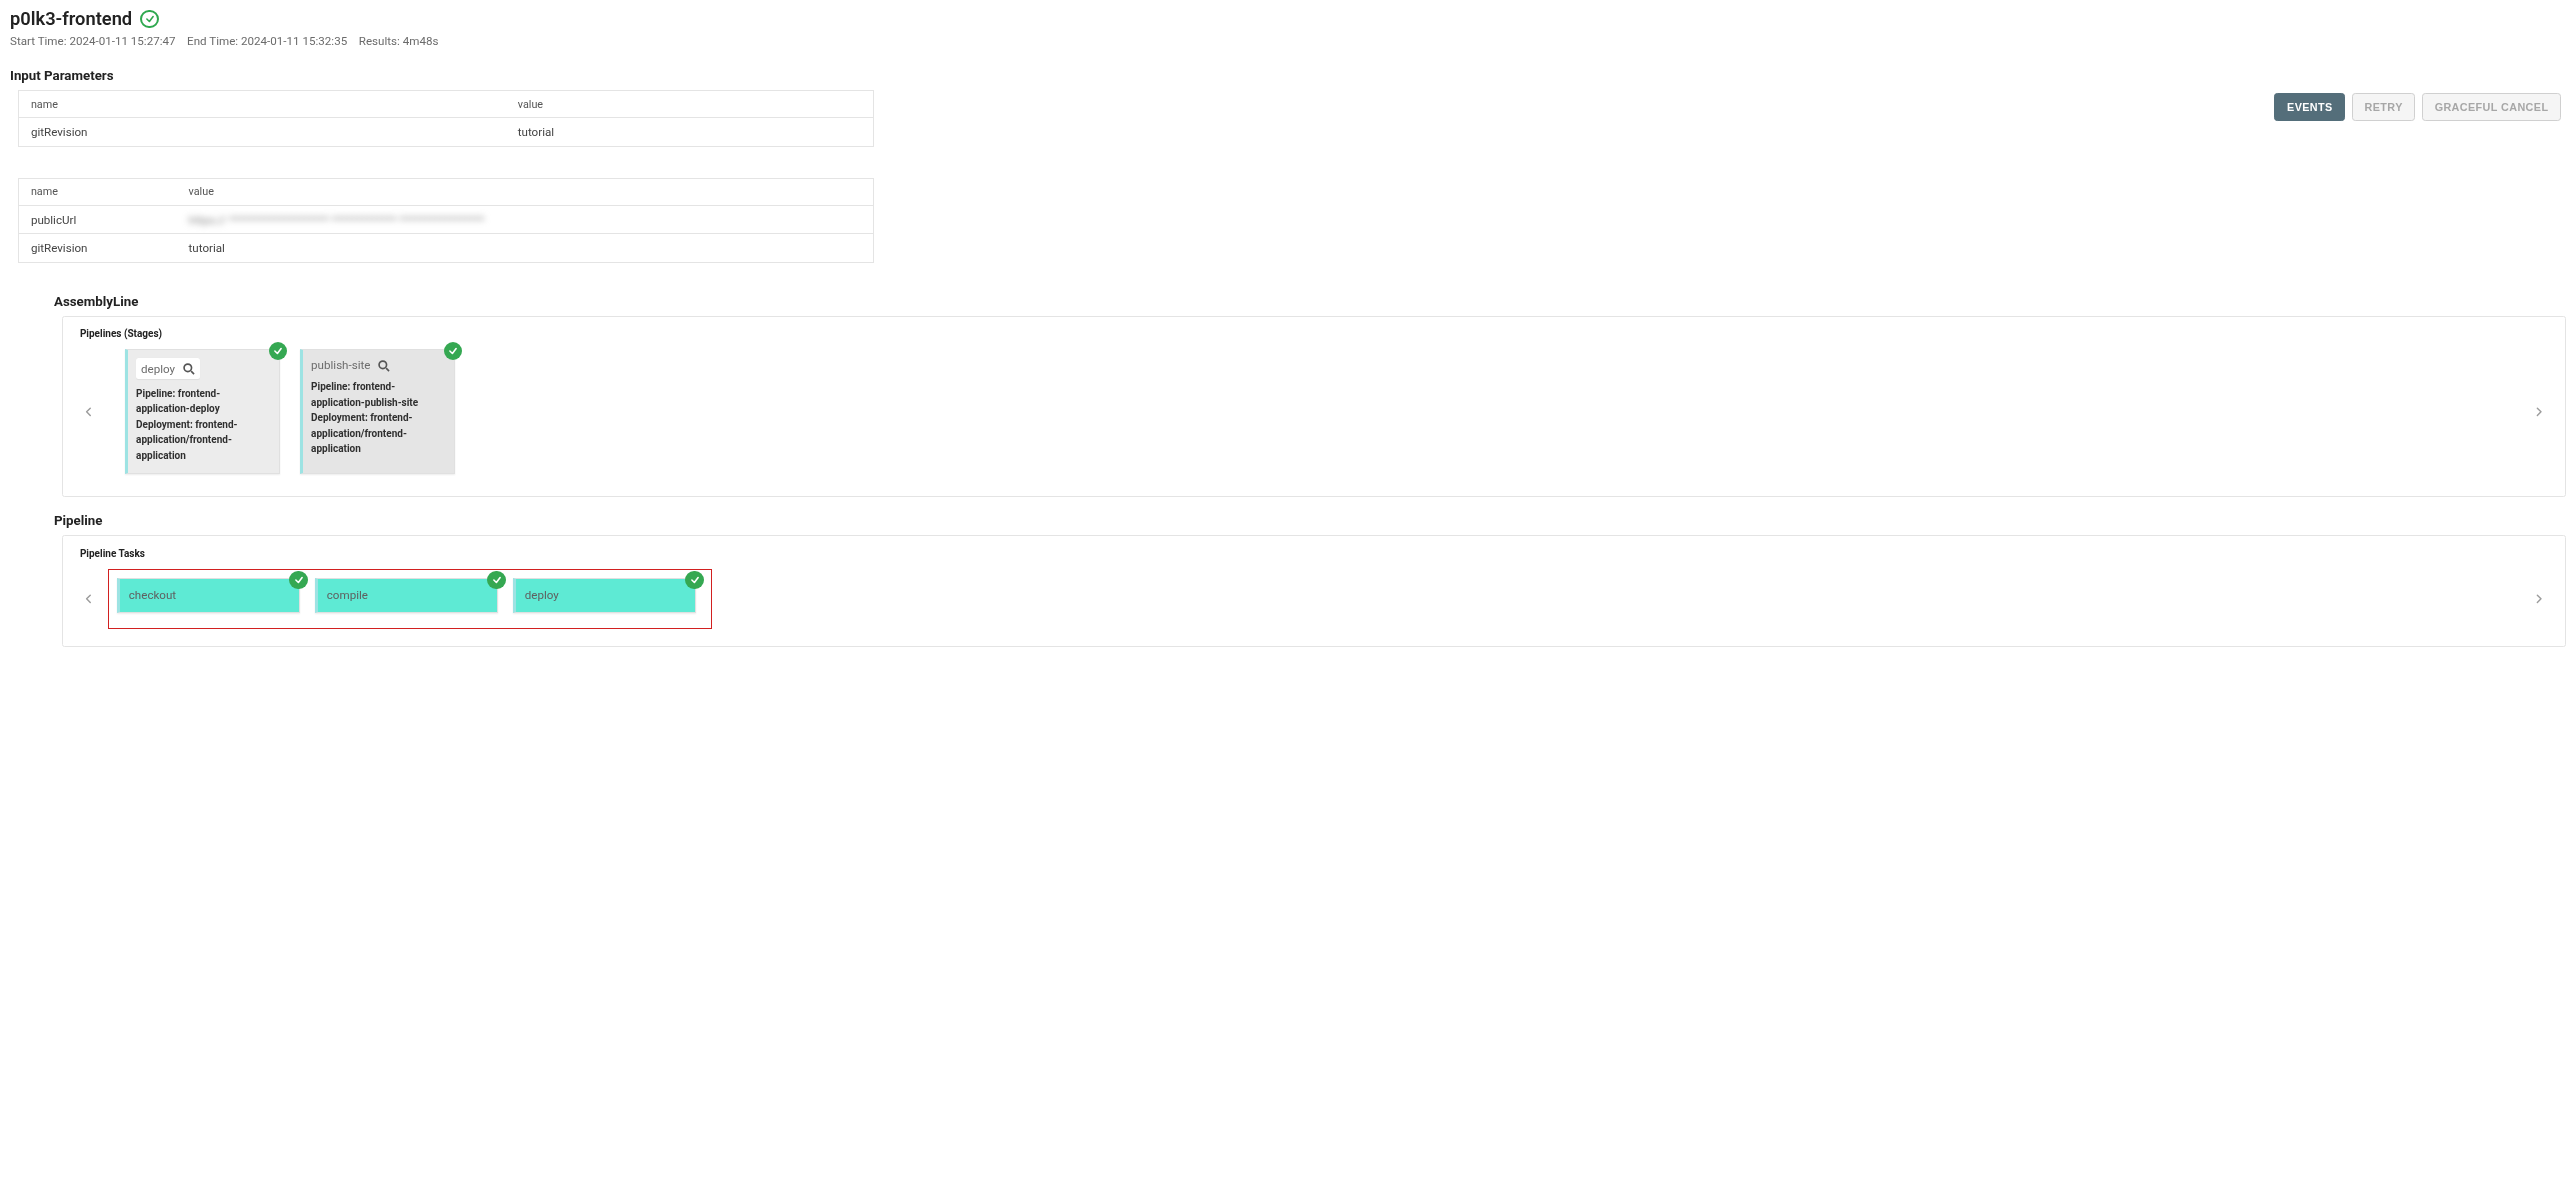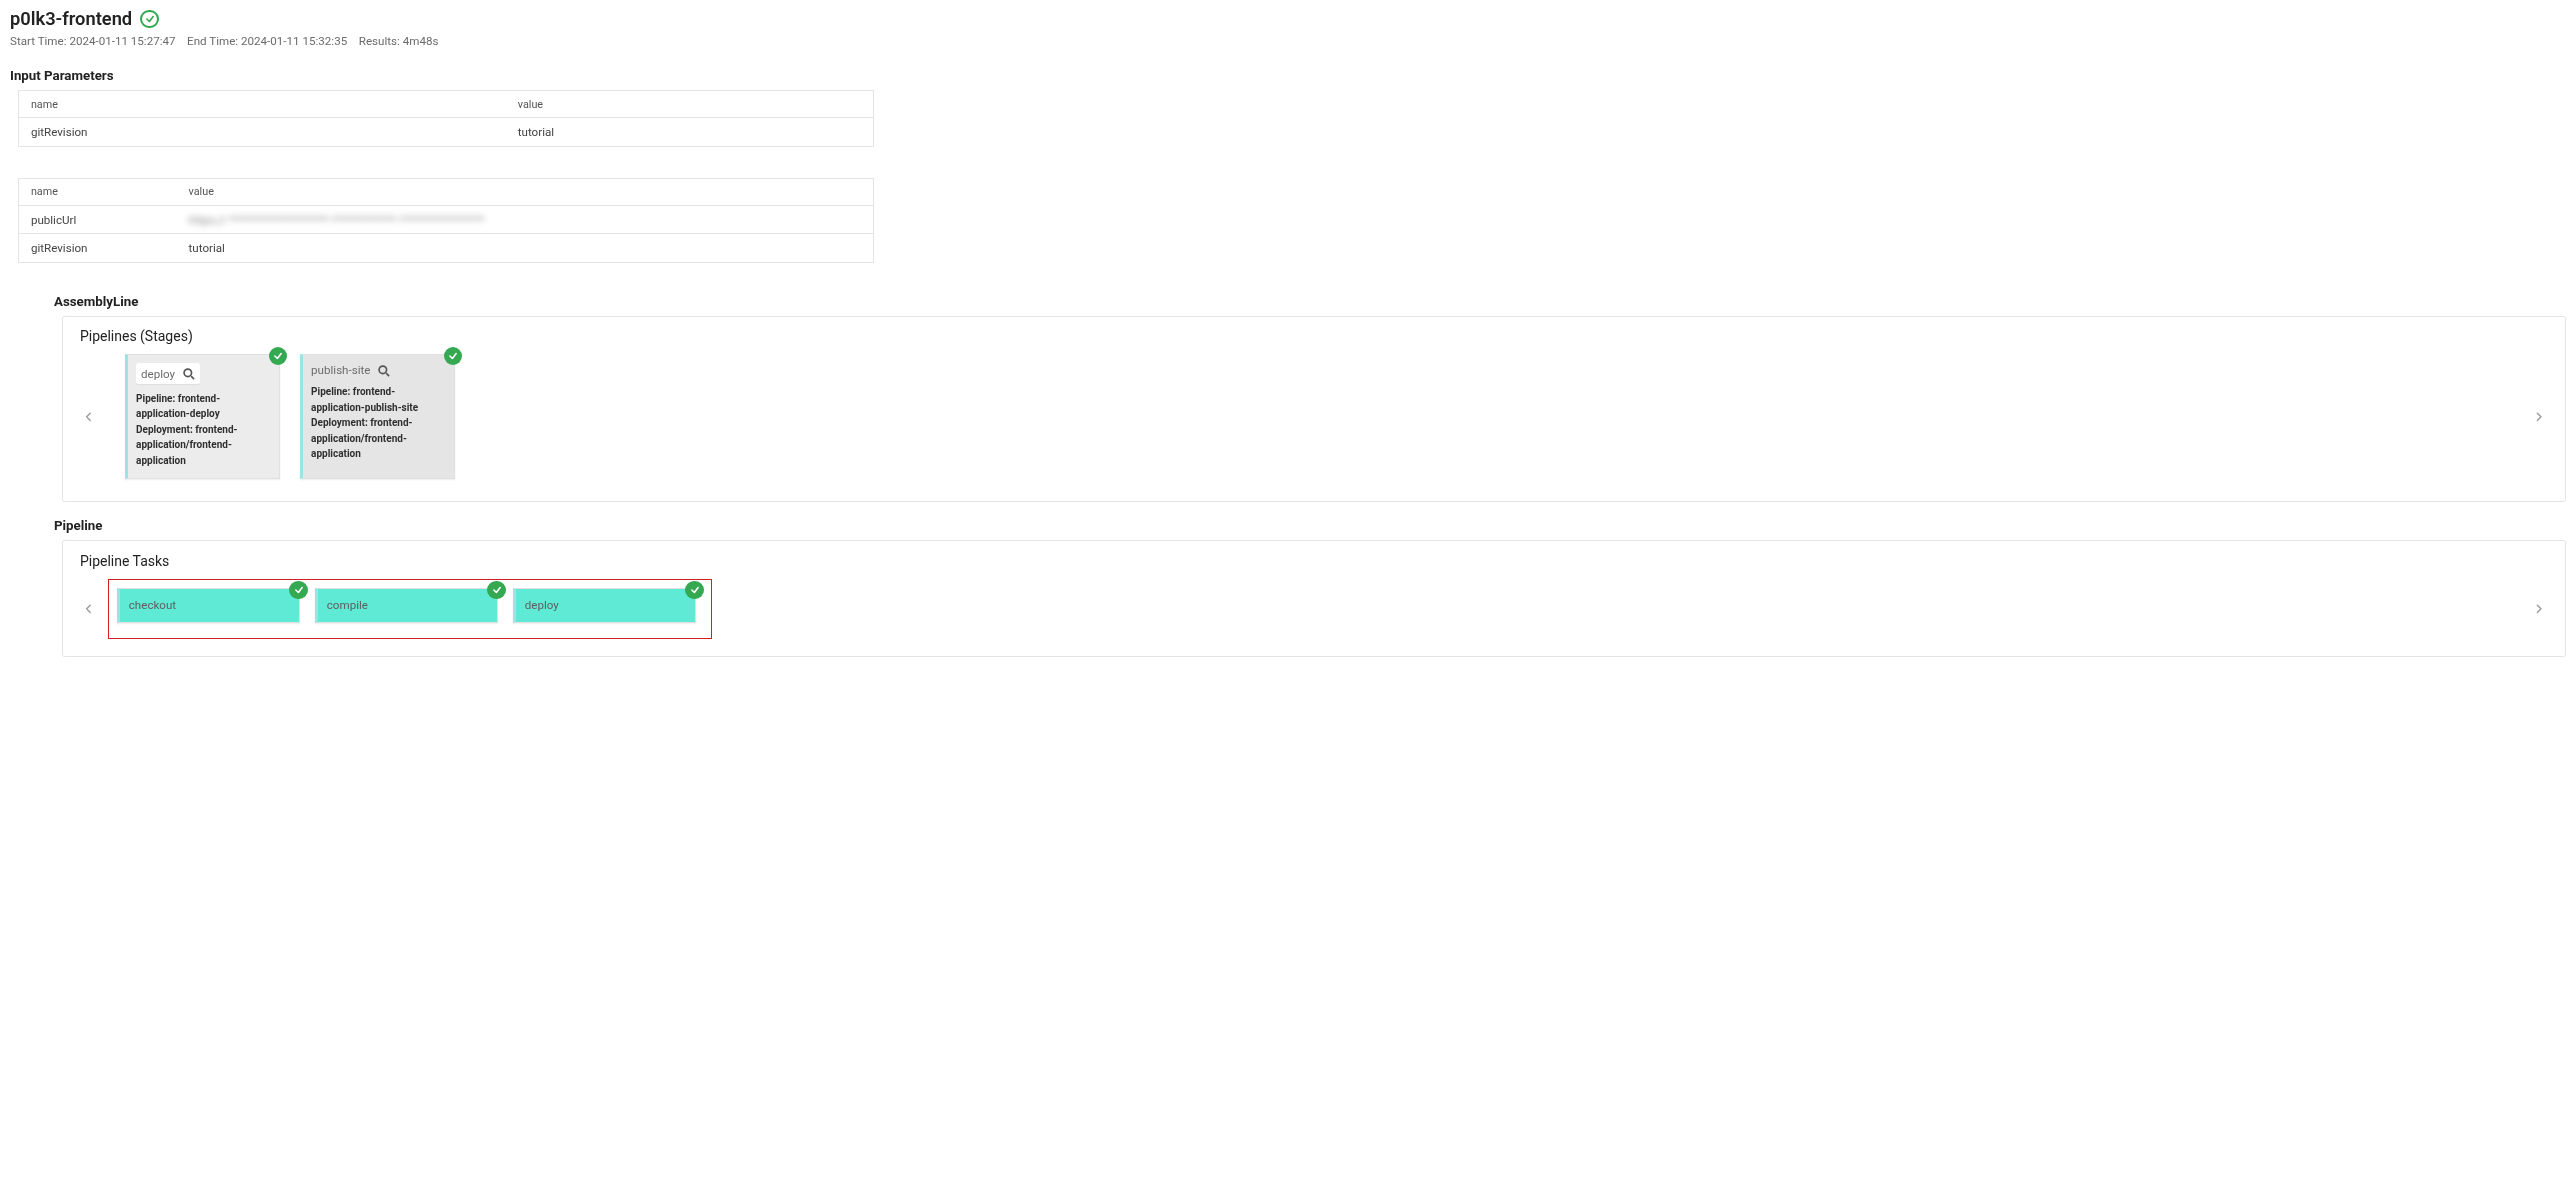--- a/index.html
+++ b/index.html
@@ -100,22 +100,22 @@
     cursor: pointer;
   }
 
   .panel {
     border: 0.8px solid #e4e4e4;
     border-radius: 2.5px;
     margin-left: 8.3px;
     padding: 11.6px 16.6px 21.6px 16.6px;
   }
   .panel-label {
-    font-size: 14px;
-    font-weight: 400;
+    font-size: 10px;
+    font-weight: 700;
     color: #222;
     margin-bottom: 10px;
   }
 
   .carousel {
     display: flex;
     align-items: center;
     gap: 10px;
   }
   .chevron {
@@ -282,20 +282,25 @@
           </tr>
           <tr>
             <td>gitRevision</td>
             <td>tutorial</td>
           </tr>
         </tbody>
       </table>
     </div>
   </div>
 
+  <div class="right-col">
+    <button class="btn primary">EVENTS</button>
+    <button class="btn" disabled="">RETRY</button>
+    <button class="btn" disabled="">GRACEFUL CANCEL</button>
+  </div>
 </div>
 
 <div class="asm-section">
   <div class="section-title">AssemblyLine</div>
   <div class="panel">
     <div class="panel-label">Pipelines (Stages)</div>
     <div class="carousel">
       <div class="chevron">
         <svg viewBox="0 0 16 16" fill="none" stroke="currentColor" stroke-width="2" stroke-linecap="round" stroke-linejoin="round">
             <polyline points="10,3 5,8 10,13"></polyline>

